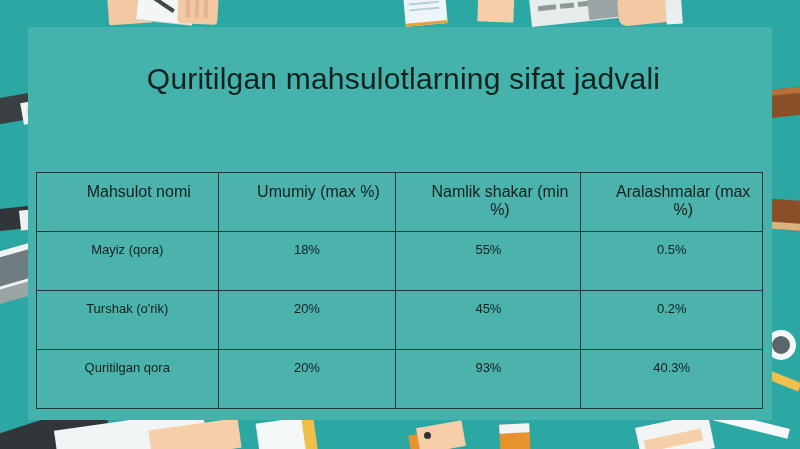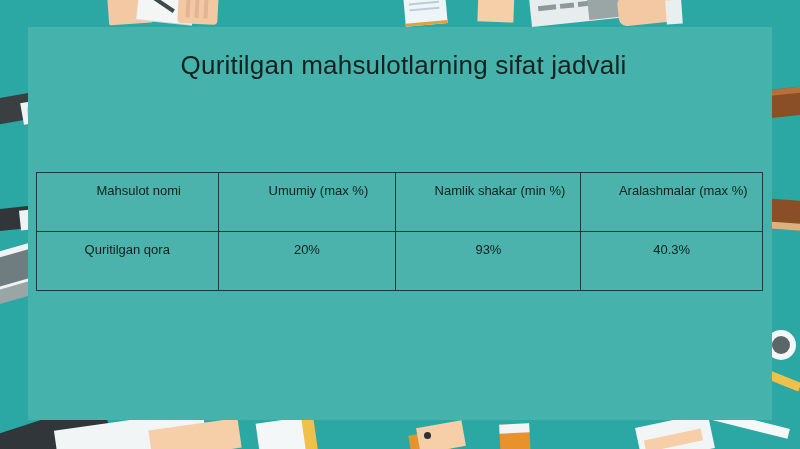--- a/index.html
+++ b/index.html
@@ -260,25 +260,25 @@
   .card {
     position: absolute;
     left: 28px;
     top: 27px;
     width: 744px;
     height: 393px;
     background: #45b2ab;
   }
 
   .title {
-    margin: 0;
+    margin: 11px;
     padding: 22px 37px 0 44px;
     text-align: center;
     color: #14211f;
-    font-size: 26px;
+    font-size: 30px;
     font-weight: 400;
     line-height: 1.25;
     letter-spacing: 0.2px;
   }
   .title .line {
     display: block;
   }
 
   
   .table-wrap {
@@ -298,21 +298,21 @@
     border: 1px solid #1d3b3c;
     color: #10201f;
     text-align: center;
     vertical-align: top;
     padding: 10px 4px 0 4px;
     font-weight: 400;
     background: #4bb3ac;
   }
   table.quality th {
     height: 48px;
-    font-size: 13px;
+    font-size: 16px;
     padding-left: 27px;
   }
   table.quality td {
     height: 48px;
     font-size: 13px;
   }
   table.quality col.c1 { width: 25.0%; }
   table.quality col.c2 { width: 24.5%; }
   table.quality col.c3 { width: 25.5%; }
   table.quality col.c4 { width: 25.0%; }
@@ -404,20 +404,32 @@
         <thead>
           <tr>
             <th>Mahsulot nomi</th>
             <th>Umumiy (max %)</th>
             <th>Namlik shakar (min %)</th>
             <th>Aralashmalar (max %)</th>
           </tr>
         </thead>
         <tbody>
           <tr>
+            <td>Mayiz (qora)</td>
+            <td>18%</td>
+            <td>55%</td>
+            <td>0.5%</td>
+          </tr>
+          <tr>
+            <td>Turshak (o'rik)</td>
+            <td>20%</td>
+            <td>45%</td>
+            <td>0.2%</td>
+          </tr>
+          <tr>
             <td>Quritilgan qora</td>
             <td>20%</td>
             <td>93%</td>
             <td>40.3%</td>
           </tr>
         </tbody>
       </table>
     </div>
 
   </div>

